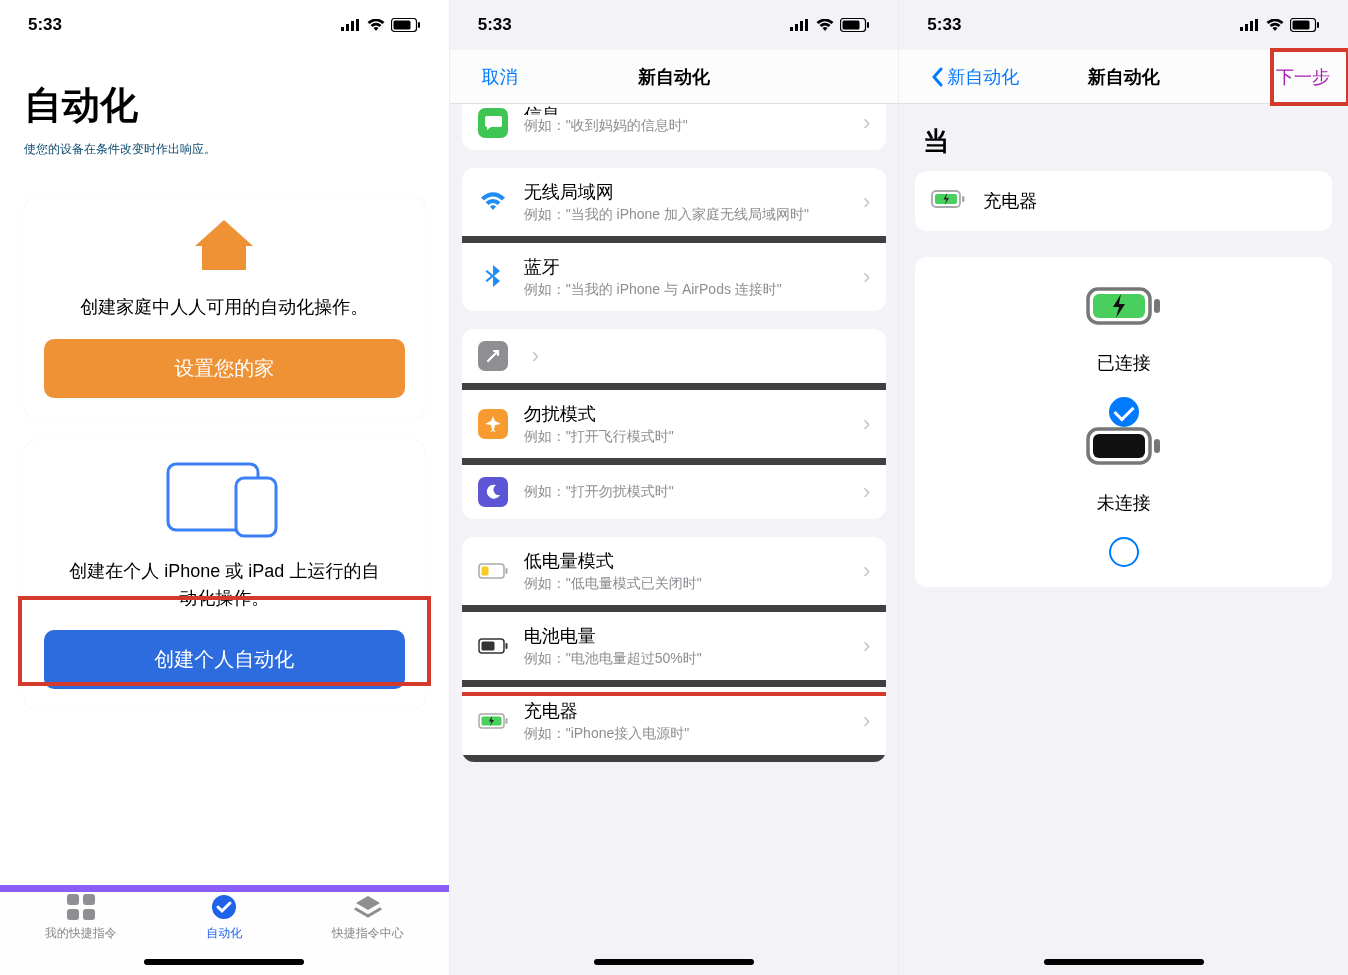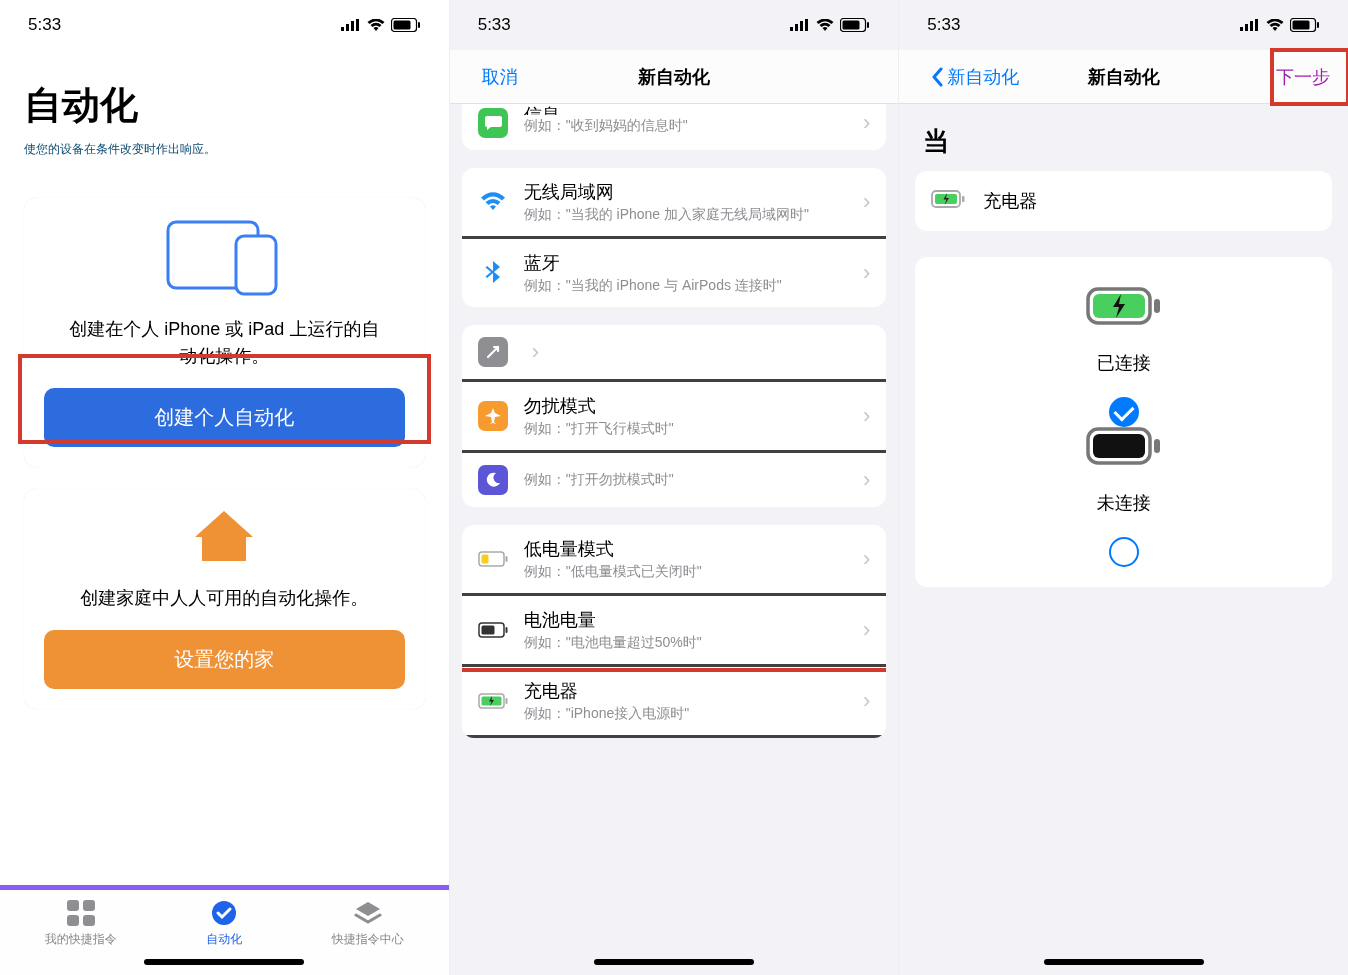--- a/index.html
+++ b/index.html
@@ -23,21 +23,21 @@
     .screen:last-of-type { border-right: none; }
 
     
     .status-bar {
       height: 50px;
       display: flex;
       justify-content: space-between;
       align-items: center;
       padding: 0 28px;
       background: transparent;
-      font-weight: 400;
+      font-weight: 700;
       font-size: 17px;
       position: relative;
       z-index: 10;
     }
     .status-right { display: flex; align-items: center; gap: 6px; }
     .status-right svg { display: block; }
 
     
     .s1-header { padding: 30px 24px 10px; }
     .s1-title { font-size: 38px; font-weight: 700; margin-bottom: 10px; }
@@ -67,24 +67,24 @@
     .orange-btn { background: #ef9135; }
     .highlight-red {
       position: absolute;
       border: 4px solid #d33a2c;
       pointer-events: none;
     }
 
     
     .tab-bar {
       height: 90px;
-      border-top: 5px solid #8b5cf6;
+      border-top: 7px solid #8b5cf6;
       display: flex;
       justify-content: space-around;
-      padding-top: 10px;
+      padding-top: 2px;
       background: #fefefe;
     }
     .tab-item { text-align: center; color: #888; font-size: 12px; }
     .tab-item.active { color: #1e63e9; }
     .tab-icon { margin-bottom: 5px; display: flex; justify-content: center; }
     .home-indicator {
       position: absolute;
       bottom: 10px;
       left: 50%;
       transform: translateX(-50%);
@@ -111,21 +111,21 @@
       margin: 18px 12px;
       background: #fff;
       border-radius: 12px;
       overflow: hidden;
     }
     .list-group.cutoff-top { margin-top: 0; border-top-left-radius: 0; border-top-right-radius: 0; }
     .list-item {
       display: flex;
       align-items: center;
       padding: 12px 16px;
-      border-bottom: 3px solid #404040;
+      border-bottom: 7px solid #404040;
       position: relative;
     }
     .list-item:last-child { border-bottom: none; }
     .li-icon {
       width: 30px;
       height: 30px;
       border-radius: 7px;
       display: flex;
       align-items: center;
       justify-content: center;
@@ -200,40 +200,40 @@
         </svg>
     </div>
   </div>
 
   <div class="s1-header">
     <div class="s1-title">自动化</div>
     <div class="s1-subtitle">使您的设备在条件改变时作出响应。</div>
   </div>
 
   <div class="s1-body">
+    <div class="card">
+      <div class="device-icon">
+        <svg width="66" height="56">
+            <path d="M33 2 L62 28 L55 28 L55 52 L11 52 L11 28 L4 28 Z" fill="#ef9135"></path>
+          </svg>
+      </div>
+      <div class="card-desc">创建家庭中人人可用的自动化操作。</div>
+      <button class="primary-btn orange-btn">设置您的家</button>
+    </div>
+
     <div class="card" style="position:relative;">
       <div class="device-icon">
         <svg width="120" height="78">
             <rect x="4" y="4" width="90" height="66" rx="8" fill="none" stroke="#3a7ff3" stroke-width="3"></rect>
             <rect x="72" y="18" width="40" height="58" rx="8" fill="#fff" stroke="#3a7ff3" stroke-width="3"></rect>
           </svg>
       </div>
       <div class="card-desc">创建在个人 iPhone 或 iPad 上运行的自动化操作。</div>
       <button class="primary-btn blue-btn">创建个人自动化</button>
       <div class="highlight-red" style="left:-6px;right:-6px;top:156px;height:90px;"></div>
-    </div>
-
-    <div class="card">
-      <div class="device-icon">
-        <svg width="66" height="56">
-            <path d="M33 2 L62 28 L55 28 L55 52 L11 52 L11 28 L4 28 Z" fill="#ef9135"></path>
-          </svg>
-      </div>
-      <div class="card-desc">创建家庭中人人可用的自动化操作。</div>
-      <button class="primary-btn orange-btn">设置您的家</button>
     </div>
   </div>
 
   <div class="tab-bar">
     <div class="tab-item">
       <div class="tab-icon">
         <svg width="28" height="26">
             <rect x="0" y="0" width="12" height="11" rx="3" fill="#8e8e93"></rect>
             <rect x="16" y="0" width="12" height="11" rx="3" fill="#8e8e93"></rect>
             <rect x="0" y="15" width="12" height="11" rx="3" fill="#8e8e93"></rect>

